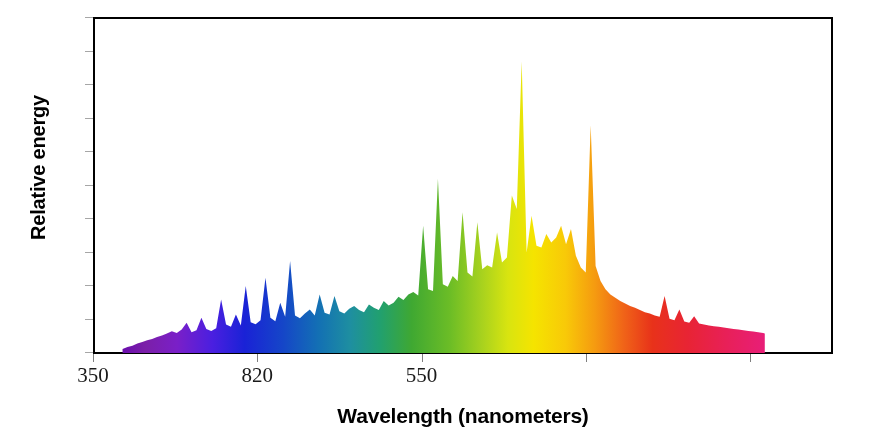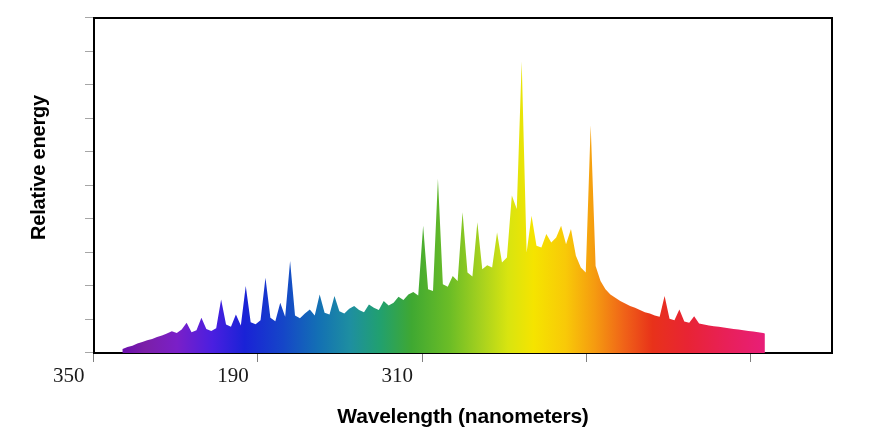--- a/index.html
+++ b/index.html
@@ -79,21 +79,21 @@
     top: 354px;
     width: 1px;
     height: 8px;
     background: #7f7f7f;
   }
   .x-tick-label {
     position: absolute;
     top: 363px;
     width: 80px;
     margin-left: -40px;
-    text-align: left;
+    text-align: center;
     font-size: 21px;
     color: #1a1a1a;
     font-family: "Liberation Serif", serif;
   }
 
   
   #spectrum-svg {
     position: absolute;
     left: 94px;
     top: 18px;
@@ -147,19 +147,19 @@
     <div class="y-tick" style="top: 151px;"></div>
     <div class="y-tick" style="top: 184.5px;"></div>
     <div class="y-tick" style="top: 218px;"></div>
     <div class="y-tick" style="top: 251.5px;"></div>
     <div class="y-tick" style="top: 285px;"></div>
     <div class="y-tick" style="top: 318.5px;"></div>
     <div class="y-tick" style="top: 352px;"></div>
     <div class="x-tick" style="left: 93px;"></div>
     <div class="x-tick-label" style="left: 93px;">350</div>
     <div class="x-tick" style="left: 257.25px;"></div>
-    <div class="x-tick-label" style="left: 257.25px;">190</div>
+    <div class="x-tick-label" style="left: 257.25px;">820</div>
     <div class="x-tick" style="left: 421.5px;"></div>
-    <div class="x-tick-label" style="left: 421.5px;">310</div>
+    <div class="x-tick-label" style="left: 421.5px;">550</div>
     <div class="x-tick" style="left: 585.75px;"></div>
     <div class="x-tick" style="left: 750px;"></div>
     <div id="x-axis-title">Wavelength (nanometers)</div>
   </div>
 
 </body></html>

